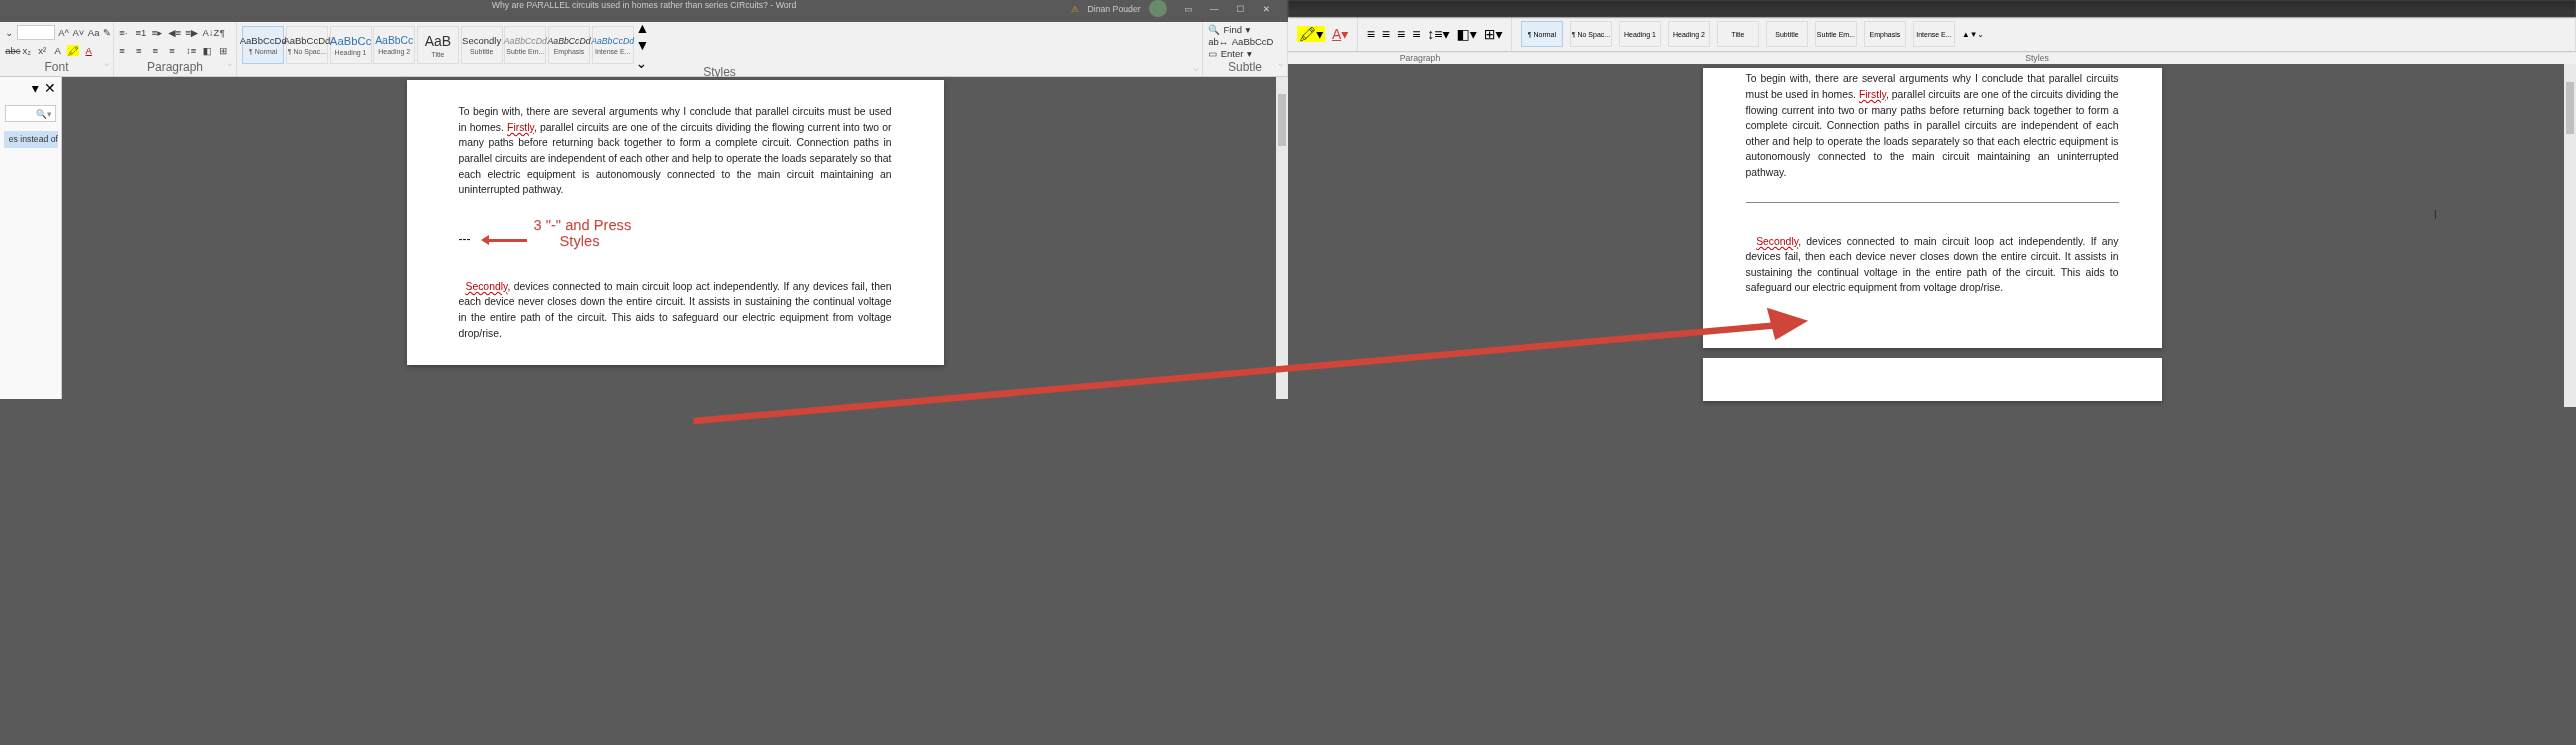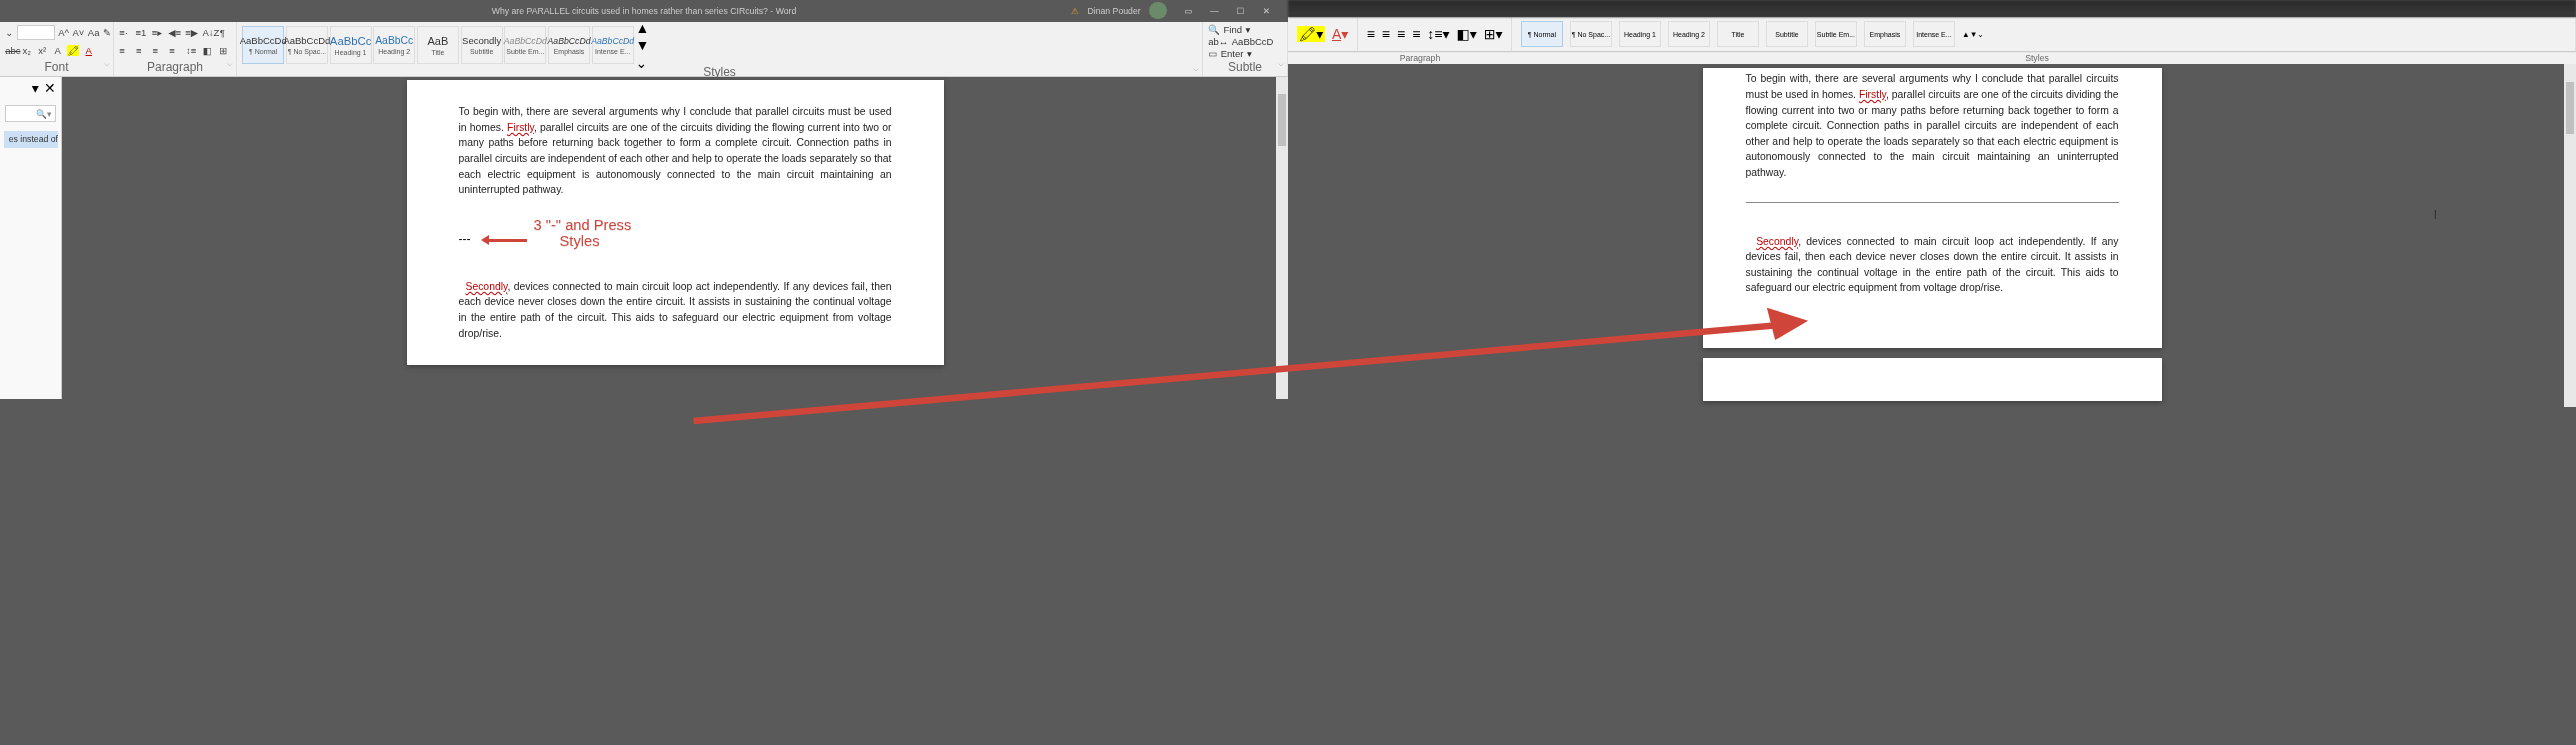--- a/index.html
+++ b/index.html
@@ -1,21 +1,21 @@
 <!DOCTYPE html>
 <html style="font-size:14px"><head>
 <meta charset="utf-8">
 <style>
 * { margin: 0; padding: 0; box-sizing: border-box; font-family: 'Segoe UI', Tahoma, sans-serif; }
 body { background: #5a5a5a; display: flex; }
 
 .app { flex: 1; display: flex; flex-direction: column; height: 399px; background: #5a5a5a; }
 .app-right { flex: 1; background: #5a5a5a; }
 
-.titlebar { background: #595959; height: 21.7px; display: flex; align-items: center; justify-content: center; position: relative; }
+.titlebar { background: #595959; height: 21.7px; display: flex; align-items: flex-start; justify-content: center; position: relative; }
 .titlebar-text { color: #ccc; font-size: 8.7px; }
 .titlebar-right { position: absolute; right: 0; display: flex; align-items: center; gap: 8.7px; padding-right: 8.7px; }
 .win-controls { display: flex; gap: 0; }
 .win-btn { width: 26px; height: 17.3px; display: flex; align-items: center; justify-content: center; color: #ccc; font-size: 8.7px; }
 .user-icon { width: 17.3px; height: 17.3px; background: #6a8a6a; border-radius: 50%; }
 .titlebar-warn { color: #f0a020; font-size: 8.7px; }
 
 .ribbon-tabs { background: #595959; height: 19px; display: flex; align-items: center; padding-left: 7px; gap: 15.6px; position: relative; }
 .ribbon-tab { color: #ddd; font-size: 9.5px; cursor: pointer; }
 .tell-me { color: #ddd; font-size: 9.5px; display: flex; align-items: center; gap: 5.2px; }
@@ -35,21 +35,21 @@
 .para-row { display: flex; align-items: center; gap: 5.2px; height: 19px; }
 .para-icon { font-size: 9.5px; color: #444; width: 12px; }
 
 .styles-group { flex: 1; display: flex; flex-direction: column; }
 .styles-row { display: flex; gap: 1.7px; height: 42px; align-items: center; padding-top: 1.7px; }
 .style-item { width: 42px; height: 38px; border: 0.9px solid #ddd; display: flex; flex-direction: column; align-items: center; justify-content: center; font-size: 7.8px; cursor: pointer; }
 .style-item.sel { border: 0.9px solid #b0cde8; background: #e4eef8; }
 .style-sample { font-size: 9.5px; color: #333; }
 .style-sample.h1 { color: #2e74b5; font-size: 11.3px; }
 .style-sample.h2 { color: #2e74b5; font-size: 10.4px; }
-.style-sample.title { color: #333; font-size: 11px; }
+.style-sample.title { color: #333; font-size: 14px; }
 .style-sample.subtle { color: #888; font-style: italic; font-size: 8.7px; }
 .style-sample.emph { font-style: italic; font-size: 8.7px; }
 .style-sample.intense { color: #2e74b5; font-style: italic; font-size: 8.7px; }
 .style-label { font-size: 7px; color: #555; margin-top: 1.7px; }
 
 .editing-group { width: 85px; }
 .editing-item { display: flex; align-items: center; gap: 3.5px; font-size: 9.5px; color: #333; height: 14px; cursor: pointer; }
 
 .workspace { flex: 1; background: #5a5a5a; display: flex; position: relative; overflow: hidden; }
 .nav-panel { width: 62px; background: #f9f9f9; border-right: 0.9px solid #ccc; display: flex; flex-direction: column; }

